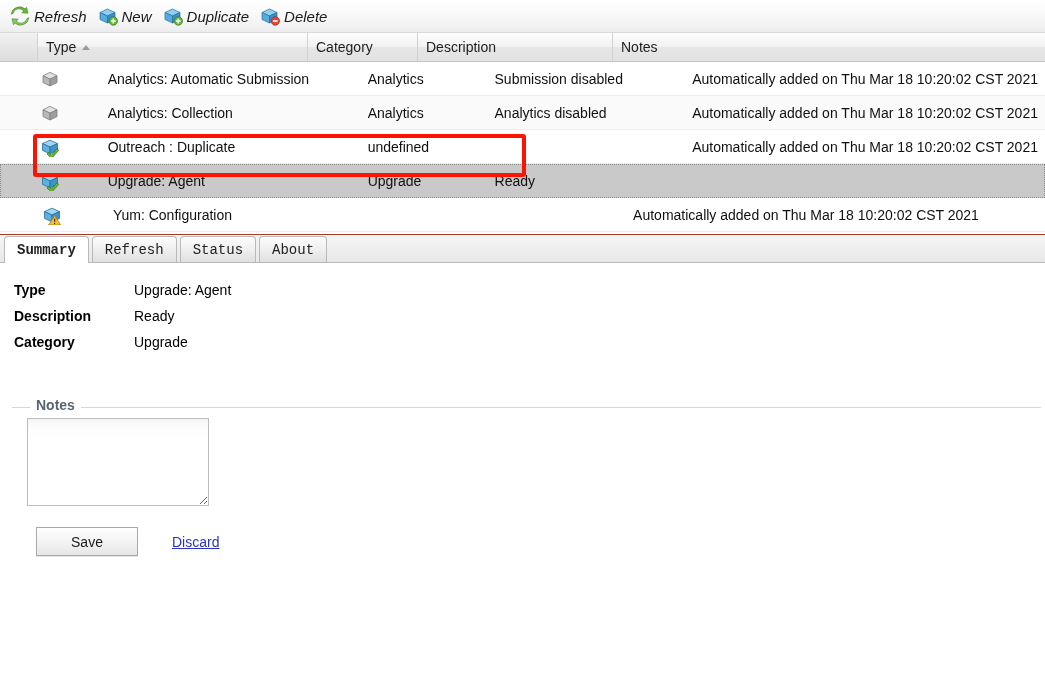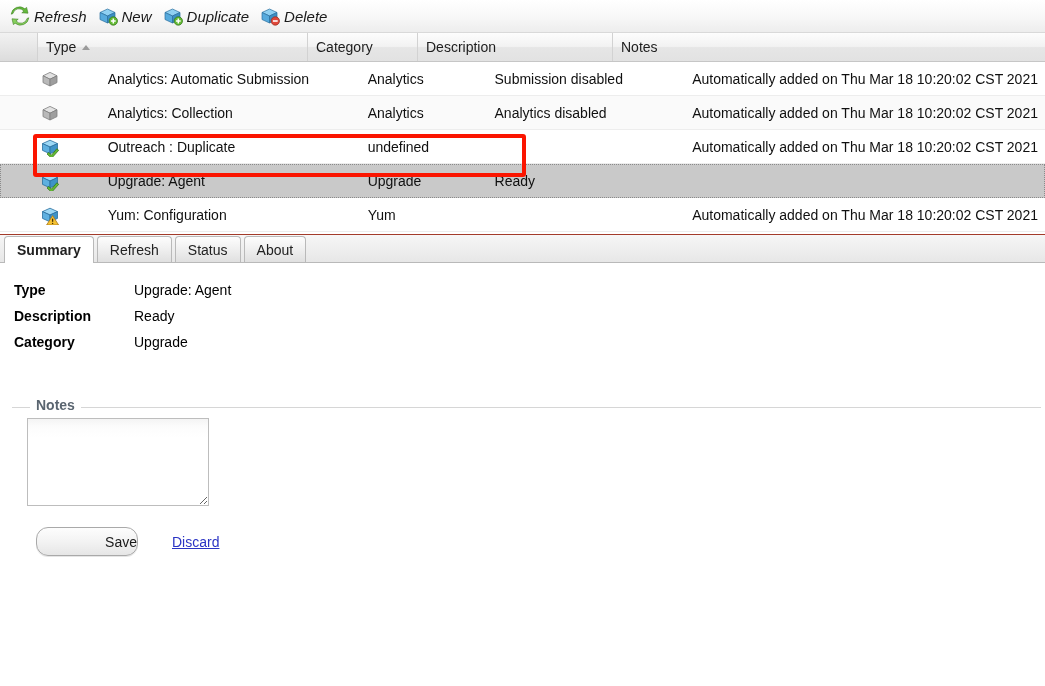--- a/index.html
+++ b/index.html
@@ -103,20 +103,21 @@
     font-size: 15px; font-weight: bold; color: #111; margin-left: 6px;
   }
   .tabstrip {
     height: 28px;
     background: linear-gradient(to bottom, #f6f6f6, #e7e7e7);
     border-bottom: 1px solid #b9b9b9;
     display: flex; align-items: flex-end;
     padding-left: 4px;
     box-sizing: border-box;
     position: relative;
+    font-family: Liberation Mono, monospace;
   }
   .tab {
     height: 26px;
     display: flex; align-items: center;
     padding: 0 12px;
     margin-right: 3px;
     font-size: 14px;
     color: #222;
     border: 1px solid #b9b9b9;
     border-bottom: none;
@@ -153,25 +154,25 @@
     margin: 10px 1px 0 15px;
     height: 88px;
     background: linear-gradient(to bottom, #f4f4f4 0%, #fcfcfc 9%, #ffffff 22%, #ffffff 100%);
     border: 1px solid #bdbdbd;
     box-sizing: border-box;
     cursor: text;
   }
   .btnrow { display: flex; align-items: center; margin: 18px 0 0 36px; gap: 34px; }
   .btn {
     min-width: 100px; height: 27px;
-    display: flex; align-items: center; justify-content: flex-end;
+    display: flex; align-items: center; justify-content: center;
     font-size: 14px; color: #1a1a1a;
     background: linear-gradient(to bottom, #fdfdfd 0%, #f3f3f3 50%, #e6e6e6 100%);
     border: 1px solid #a9a9a9;
-    border-radius: 12px;
+    border-radius: 0;
     cursor: pointer;
     box-shadow: 0 1px 0 rgba(0,0,0,.10);
   }
   .link {
     font-size: 14px; color: #2a33c4;
     text-decoration: underline; cursor: pointer;
   }
 </style>
 </head>
 <body>
@@ -312,21 +313,20 @@
         <svg viewBox="0 0 22 20" width="22" height="20">
           <path d="M3.5 6.6 L11 3.2 L18.5 6.6 L11 10 Z" fill="#9ed8f5" stroke="#2a6f9e" stroke-width="0.8"></path>
           <path d="M3.5 6.6 L3.5 13.4 L11 16.8 L11 10 Z" fill="#5fb0e0" stroke="#2a6f9e" stroke-width="0.8"></path>
           <path d="M18.5 6.6 L18.5 13.4 L11 16.8 L11 10 Z" fill="#3f93c7" stroke="#2a6f9e" stroke-width="0.8"></path>
           <path d="M13.6 10.6 L19.6 20 L7.6 20 Z" fill="#f5c232" stroke="#a8761a" stroke-width="0.8"></path>
           <path d="M13.6 13.6 v3.2" stroke="#4a3206" stroke-width="1.3"></path>
           <circle cx="13.6" cy="18.4" r="0.7" fill="#4a3206"></circle>
         </svg>
       </div>
       <div class="gcell" style="width:270px">Yum: Configuration</div>
-      <div class="gcell" style="width:110px">Yum</div>
       <div class="gcell" style="width:195px"></div>
       <div class="gcell" style="width:432px">Automatically added on Thu Mar 18 10:20:02 CST 2021</div>
     </div>
 
     <div class="grid-bottom"></div>
 
     <div class="redbox" style="left:33px; top:101px; width:485px; height:35px;"></div>
   </div>
 
 

